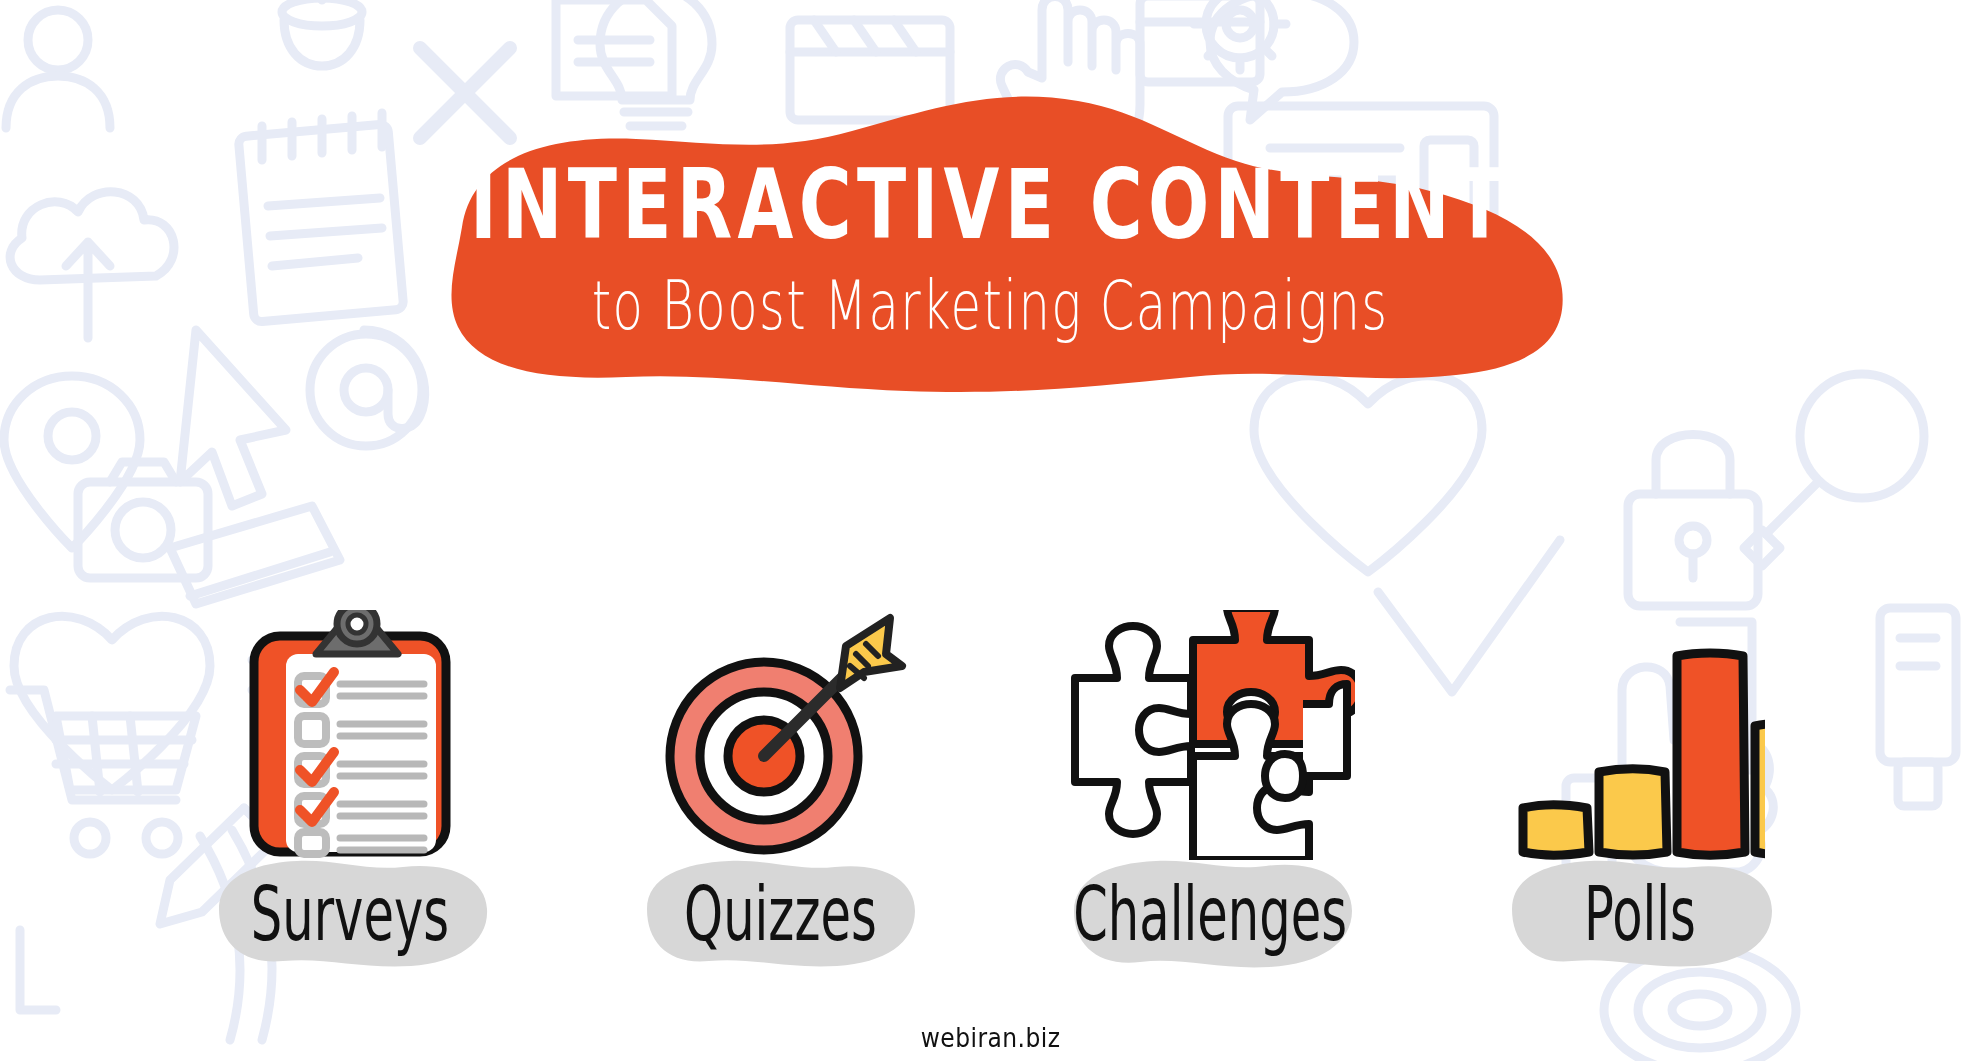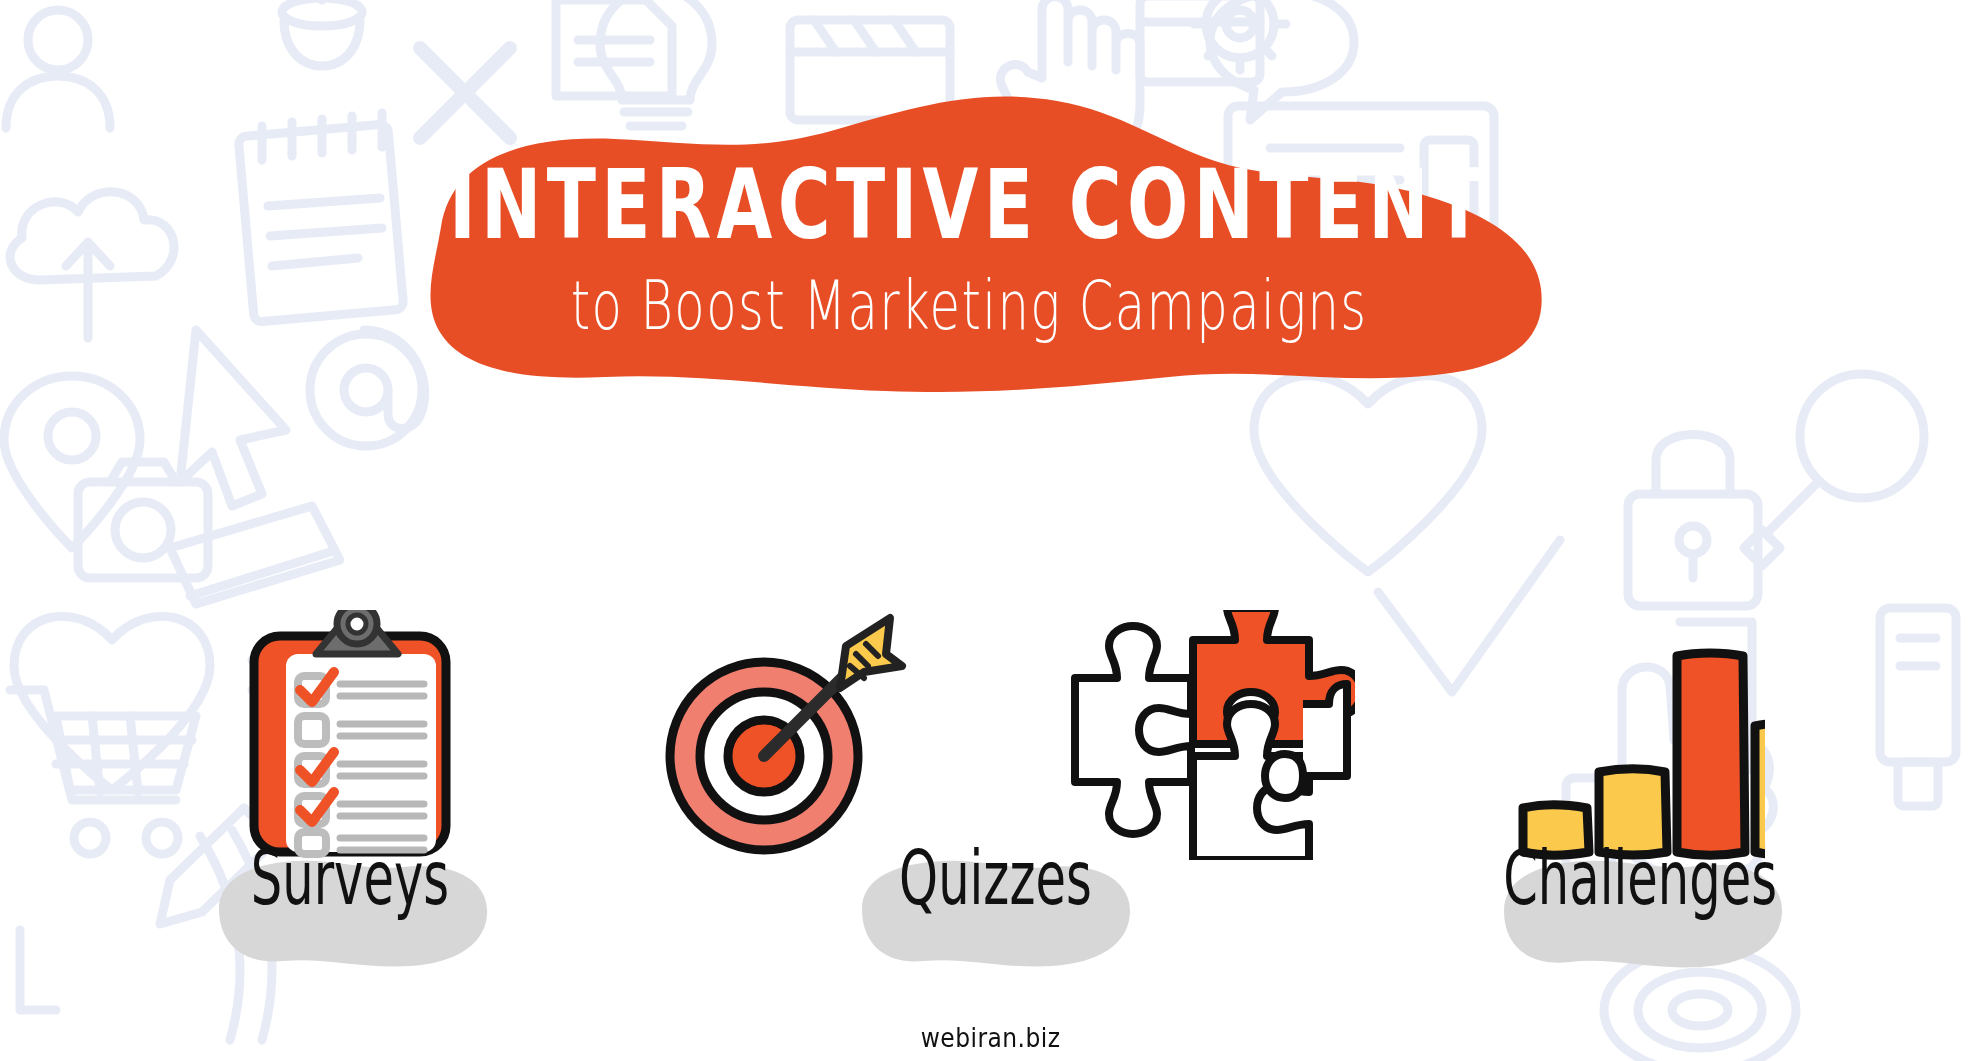--- a/index.html
+++ b/index.html
@@ -9,21 +9,21 @@
     font-family:"DejaVu Sans",sans-serif;
     overflow:hidden;
     position:relative;
   }
   #poster{position:absolute;inset:0;width:1982px;height:1061px;overflow:hidden;background:#fff;}
 
   
   #bg-doodles{position:absolute;inset:0;width:1982px;height:1061px;z-index:0;pointer-events:none;}
 
   
-  #banner-wrap{position:absolute;left:379px;top:95px;width:1180px;height:300px;z-index:3;}
+  #banner-wrap{position:absolute;left:400px;top:95px;width:1180px;height:300px;z-index:3;}
   #banner-blob{position:absolute;inset:0;width:1180px;height:300px;}
   #banner-text{
     position:absolute;left:0;top:0;width:1180px;height:300px;
     display:flex;flex-direction:column;align-items:center;justify-content:center;
     z-index:4;
   }
   .title-main{
     color:#ffffff;
     font-family:"DejaVu Sans",sans-serif;
     font-weight:bold;
@@ -58,21 +58,21 @@
     position:relative;
   }
   .card-art{height:250px;display:flex;align-items:flex-end;justify-content:center;}
 
   
   #labels{
     position:absolute;left:150px;top:848px;width:1690px;height:130px;
     display:flex;flex-direction:row;align-items:center;justify-content:space-between;
     z-index:3;
   }
-  .label-cell{width:400px;height:130px;position:relative;display:flex;justify-content:center;}
+  .label-cell{width:400px;height:130px;position:relative;display:flex;align-items:center;justify-content:center;}
   .label-blob{position:absolute;left:50%;top:50%;transform:translate(-50%,-50%);z-index:1;}
   .label-text{
     position:relative;z-index:2;
     color:#111111;
     font-family:"DejaVu Sans",sans-serif;
     font-weight:400;
     font-size:62px;
     letter-spacing:0px;
     transform:scaleX(0.80) scaleY(1.22);
     white-space:nowrap;
@@ -398,19 +398,25 @@
       <span class="label-text">Quizzes</span>
     </div>
 
     <div class="label-cell">
       <svg class="label-blob" width="300" height="120" viewBox="0 0 300 120">
         <path d="M14 58 C14 26 48 10 96 8 C136 6 166 18 206 13 C254 7 292 24 292 58 C292 90 260 111 210 114 C158 117 122 104 80 109 C38 114 14 92 14 58 Z" fill="#D7D7D7"></path>
       </svg>
       <span class="label-text">Challenges</span>
     </div>
 
+    <div class="label-cell">
+      <svg class="label-blob" width="280" height="120" viewBox="0 0 280 120">
+        <path d="M12 56 C12 24 46 10 90 8 C128 6 158 18 194 14 C238 9 272 26 272 58 C272 90 242 110 196 113 C148 116 114 104 72 108 C34 112 12 90 12 56 Z" fill="#D7D7D7"></path>
+      </svg>
+      <span class="label-text">Polls</span>
+    </div>
   </div>
 
   <div id="footer">
     <span class="fw">webiran.biz</span>
   </div>
 
 </div>
 
 </body></html>

